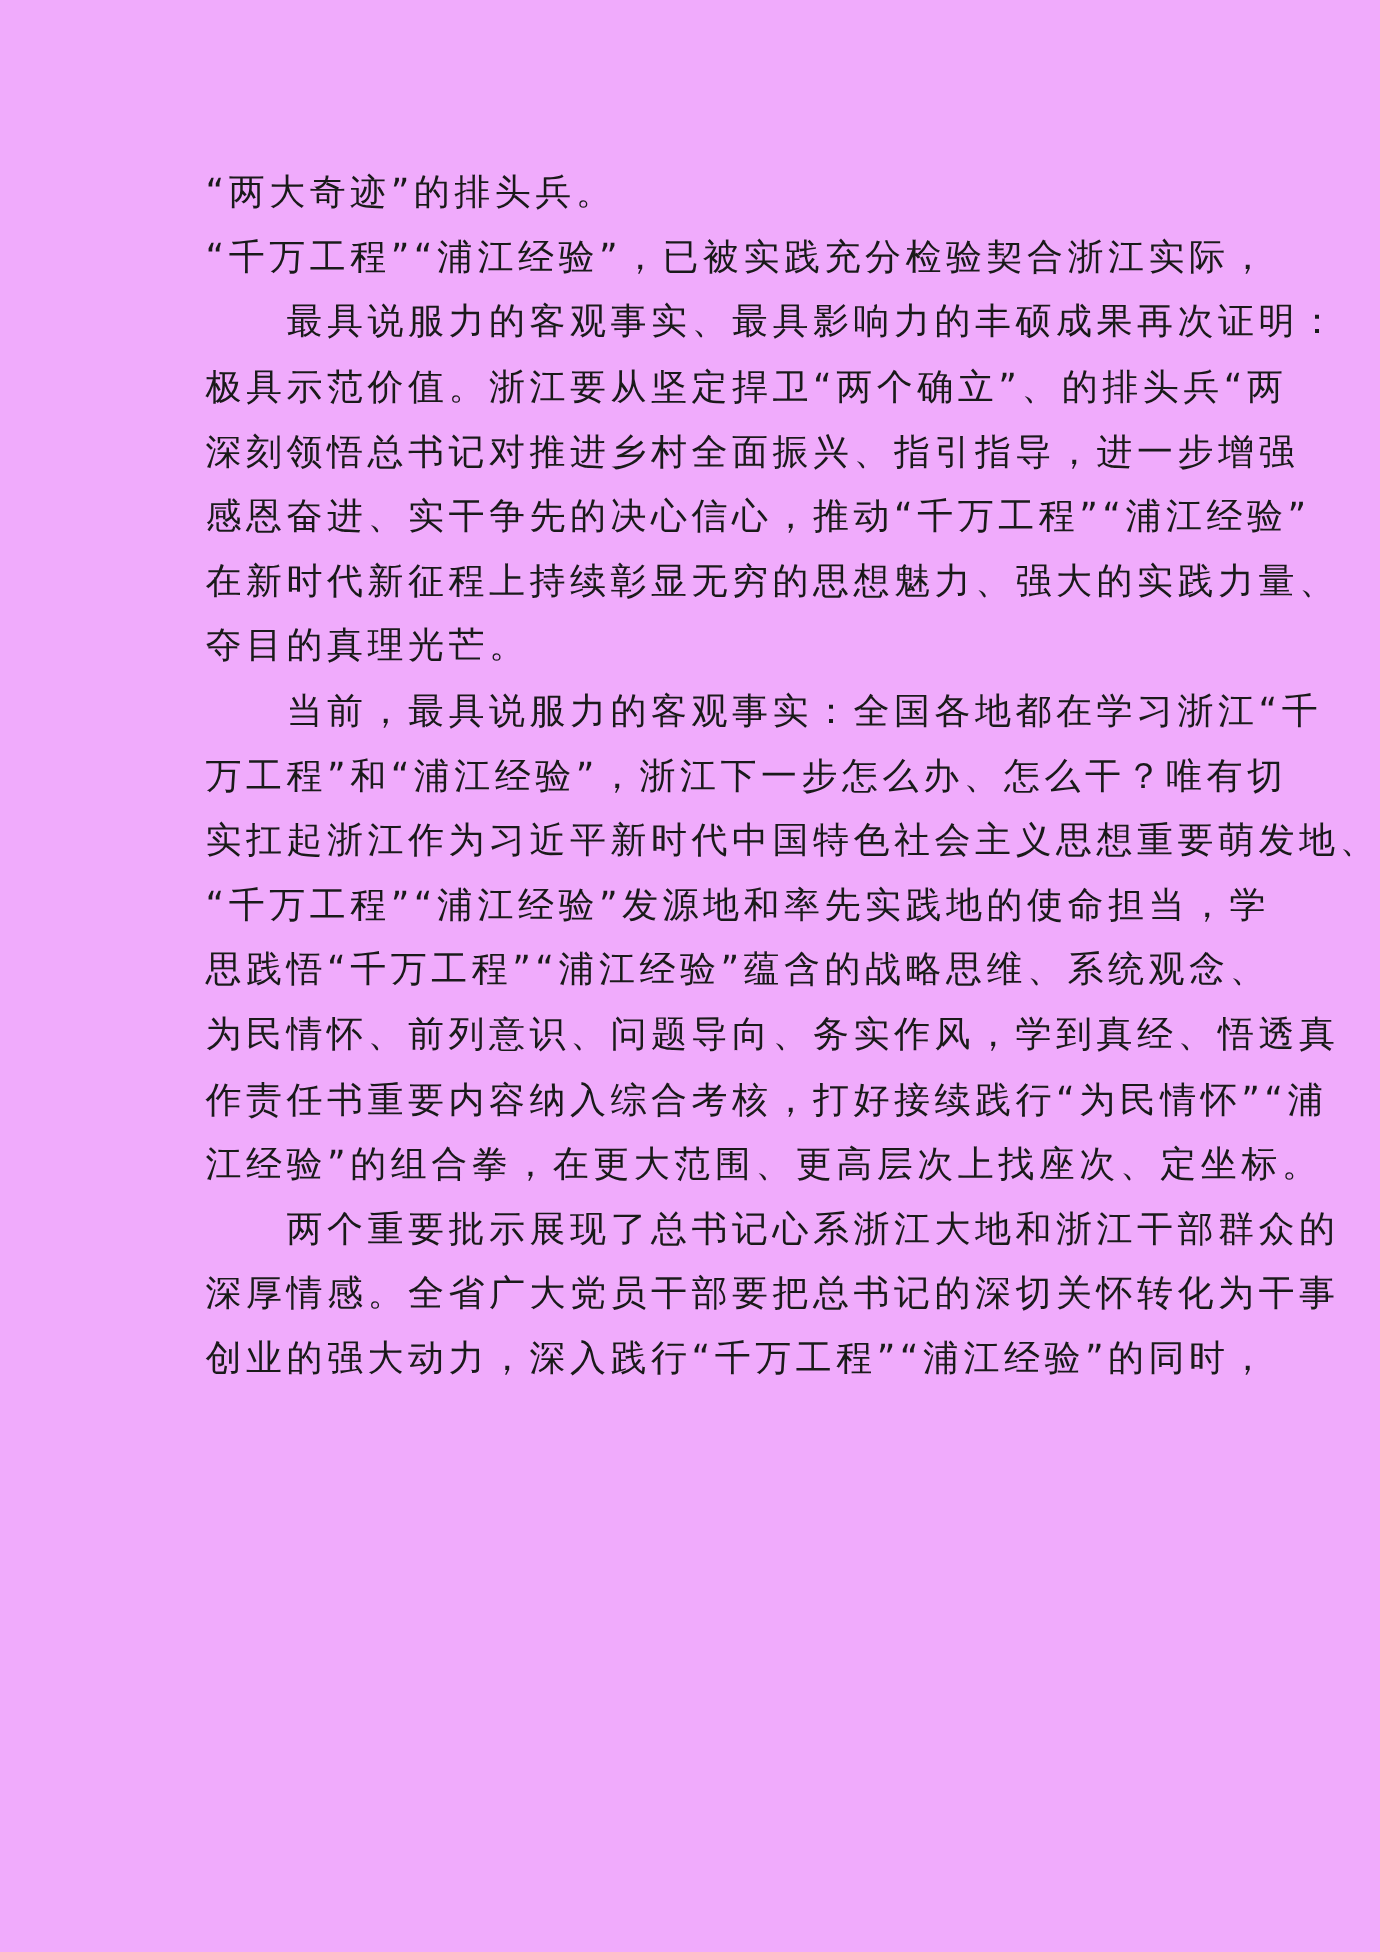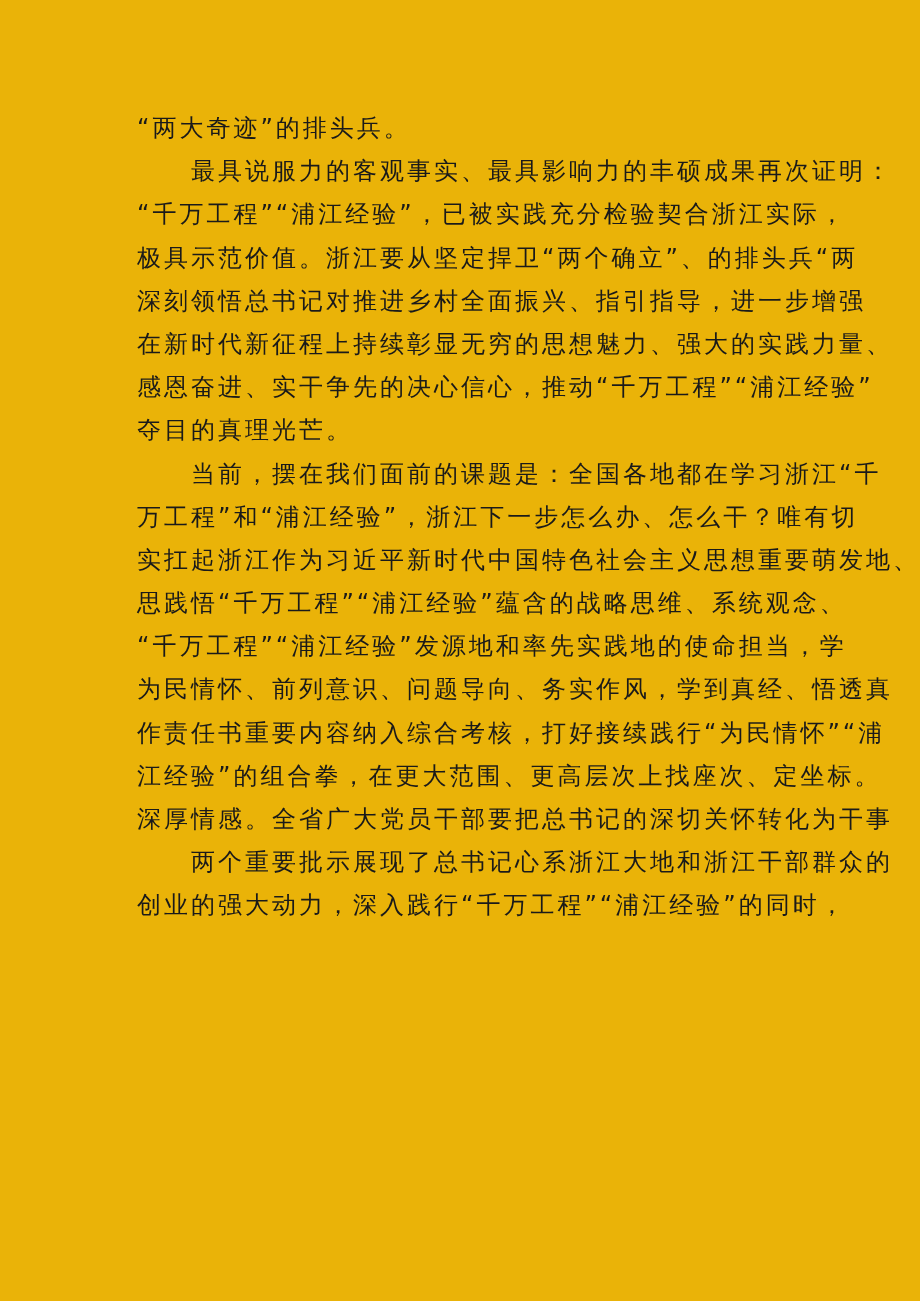--- a/index.html
+++ b/index.html
@@ -1,48 +1,48 @@
 <!DOCTYPE html>
 <html><head>
   <meta charset="utf-8">
   <style>
     html, body { margin: 0; padding: 0; background: #ffffff; }
     body { width: 920px; height: 1301px; position: relative; overflow: hidden; }
     .page {
-      position: absolute; left: 0; top: 0; width: 920px; height: 1301px; background: #eab308;
+      position: absolute; left: 0; top: 0; width: 920px; height: 1301px; background: #f0abfc;
     }
     .content {
       position: absolute; left: 137px; top: 110px; width: 680px;
       font-family: "DejaVu Sans", "Liberation Sans", sans-serif;
       color: #1a1a1a;
       font-size: 24px;
       letter-spacing: 3px;
     }
     .line {
       height: 43.2px; line-height: 36px; white-space: nowrap;
     }
   </style>
 </head>
 <body>
 
 <div class="page">
   <div class="content" id="content">
     <div class="line">“两大奇迹”的排头兵。</div>
+    <div class="line">“千万工程”“浦江经验”，已被实践充分检验契合浙江实际，</div>
     <div class="line" style="padding-left: 54px;">最具说服力的客观事实、最具影响力的丰硕成果再次证明：</div>
-    <div class="line">“千万工程”“浦江经验”，已被实践充分检验契合浙江实际，</div>
     <div class="line">极具示范价值。浙江要从坚定捍卫“两个确立”、的排头兵“两</div>
     <div class="line">深刻领悟总书记对推进乡村全面振兴、指引指导，进一步增强</div>
+    <div class="line">感恩奋进、实干争先的决心信心，推动“千万工程”“浦江经验”</div>
     <div class="line">在新时代新征程上持续彰显无穷的思想魅力、强大的实践力量、</div>
-    <div class="line">感恩奋进、实干争先的决心信心，推动“千万工程”“浦江经验”</div>
     <div class="line">夺目的真理光芒。</div>
-    <div class="line" style="padding-left: 54px;">当前，摆在我们面前的课题是：全国各地都在学习浙江“千</div>
+    <div class="line" style="padding-left: 54px;">当前，最具说服力的客观事实：全国各地都在学习浙江“千</div>
     <div class="line">万工程”和“浦江经验”，浙江下一步怎么办、怎么干？唯有切</div>
     <div class="line">实扛起浙江作为习近平新时代中国特色社会主义思想重要萌发地、</div>
+    <div class="line">“千万工程”“浦江经验”发源地和率先实践地的使命担当，学</div>
     <div class="line">思践悟“千万工程”“浦江经验”蕴含的战略思维、系统观念、</div>
-    <div class="line">“千万工程”“浦江经验”发源地和率先实践地的使命担当，学</div>
     <div class="line">为民情怀、前列意识、问题导向、务实作风，学到真经、悟透真</div>
     <div class="line">作责任书重要内容纳入综合考核，打好接续践行“为民情怀”“浦</div>
     <div class="line">江经验”的组合拳，在更大范围、更高层次上找座次、定坐标。</div>
+    <div class="line" style="padding-left: 54px;">两个重要批示展现了总书记心系浙江大地和浙江干部群众的</div>
     <div class="line">深厚情感。全省广大党员干部要把总书记的深切关怀转化为干事</div>
-    <div class="line" style="padding-left: 54px;">两个重要批示展现了总书记心系浙江大地和浙江干部群众的</div>
     <div class="line">创业的强大动力，深入践行“千万工程”“浦江经验”的同时，</div>
   </div>
 </div>
 
 </body></html>

